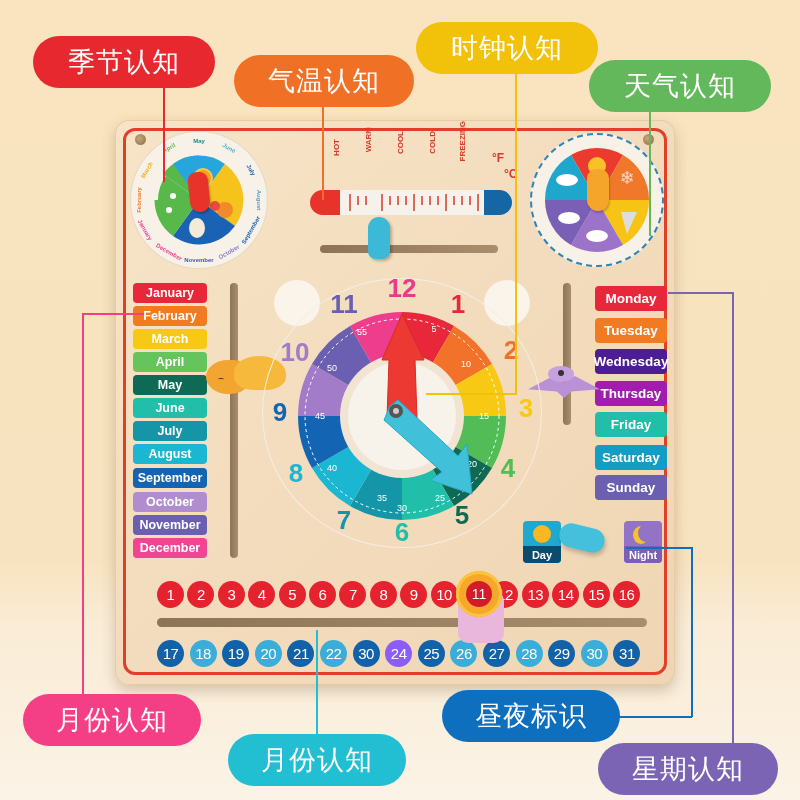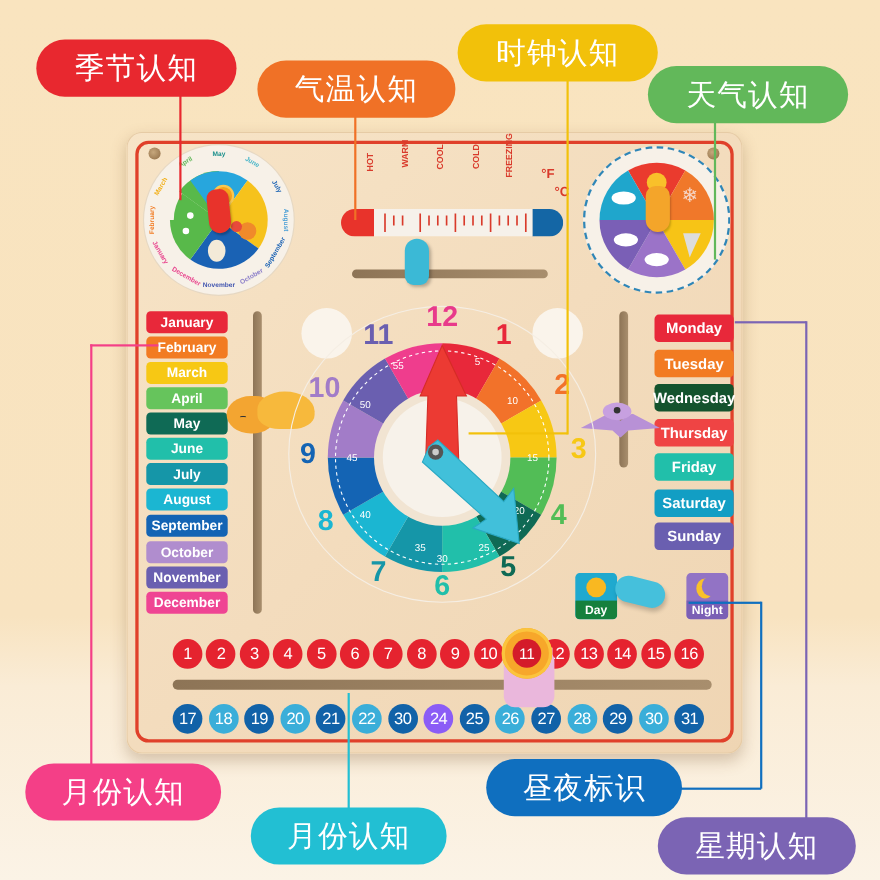--- a/index.html
+++ b/index.html
@@ -191,22 +191,22 @@
 <div style="position:absolute;left:206px;top:356px;width:80px;height:42px;">
   <div style="position:absolute;left:0;top:4px;width:44px;height:34px;border-radius:50% 40% 45% 50%;background:#f3a531;"></div>
   <div style="position:absolute;left:28px;top:0;width:52px;height:34px;border-radius:50% 55% 40% 40%;background:#f7b93c;"></div>
   <div style="position:absolute;left:12px;top:22px;width:6px;height:3px;border-top:1.5px solid #333;border-radius:50%"></div>
 </div>
 
 <div class="track" style="left:563px;top:283px;width:8px;height:142px"></div>
 <div>
   <div class="day-slot" style="top:286px;background:#e8283a">Monday</div>
   <div class="day-slot" style="top:318px;background:#f27b22">Tuesday</div>
-  <div class="day-slot" style="top:349px;background:#14532d">Wednesday</div>
-  <div class="day-slot" style="top:381px;background:#ef4444">Thursday</div>
+  <div class="day-slot" style="top:349px;background:#4c1d95">Wednesday</div>
+  <div class="day-slot" style="top:381px;background:#a21caf">Thursday</div>
   <div class="day-slot" style="top:412px;background:#21bfaa">Friday</div>
   <div class="day-slot" style="top:445px;background:#129ec4">Saturday</div>
   <div class="day-slot" style="top:475px;background:#6a5fb0">Sunday</div>
 </div>
 
 <div style="position:absolute;left:528px;top:362px;width:72px;height:50px;">
   <div style="position:absolute;left:0;top:14px;width:72px;height:22px;background:#b891d6;clip-path:polygon(0 60%,35% 0,50% 30%,65% 0,100% 60%,60% 70%,50% 100%,40% 70%);"></div>
   <div style="position:absolute;left:20px;top:4px;width:26px;height:16px;border-radius:50%;background:#c7a0e0;"></div>
   <div style="position:absolute;left:30px;top:8px;width:6px;height:6px;border-radius:50%;background:#333;"></div>
 </div>
@@ -265,21 +265,21 @@
 
     <path d="M128,138 L136,132 L196,188 L205,176 L210,226 L168,212 L180,204 L122,152 Z" fill="#41c0da" stroke="#2aa9c4" stroke-width="1"></path>
     <circle cx="134" cy="143" r="7" fill="#555"></circle>
     <circle cx="134" cy="143" r="3" fill="#ccc"></circle>
   </svg>
 </div>
 
 <div>
   <div style="position:absolute;left:523px;top:521px;width:38px;height:42px;border-radius:4px;background:#1fa9cf;overflow:hidden;">
     <div style="position:absolute;left:10px;top:4px;width:18px;height:18px;border-radius:50%;background:#f9b821;"></div>
-    <div style="position:absolute;left:0;bottom:0;width:100%;height:17px;background:#15803d;color:#fff;font-size:11px;font-weight:bold;display:flex;align-items:center;justify-content:center;font-family:'Liberation Sans',sans-serif">Day</div>
+    <div style="position:absolute;left:0;bottom:0;width:100%;height:17px;background:#0c4a6e;color:#fff;font-size:11px;font-weight:bold;display:flex;align-items:center;justify-content:center;font-family:'Liberation Sans',sans-serif">Day</div>
   </div>
   <div style="position:absolute;left:624px;top:521px;width:38px;height:42px;border-radius:4px;background:#9273c5;overflow:hidden;">
     <div style="position:absolute;left:14px;top:3px;width:16px;height:18px;border-radius:50%;box-shadow:-5px 2px 0 0 #f9c12a;"></div>
     <div style="position:absolute;left:0;bottom:0;width:100%;height:17px;background:#7b5fb5;color:#fff;font-size:11px;font-weight:bold;display:flex;align-items:center;justify-content:center;font-family:'Liberation Sans',sans-serif">Night</div>
   </div>
   <div style="position:absolute;left:559px;top:526px;width:46px;height:24px;border-radius:12px;background:#45c0dc;box-shadow:2px 3px 4px rgba(0,0,0,0.2);transform:rotate(14deg)"></div>
 </div>
 
 <div id="date-row-1">
     <div class="date-dot" style="left: 157px; top: 581px; background: rgb(229, 35, 47);">1</div>

